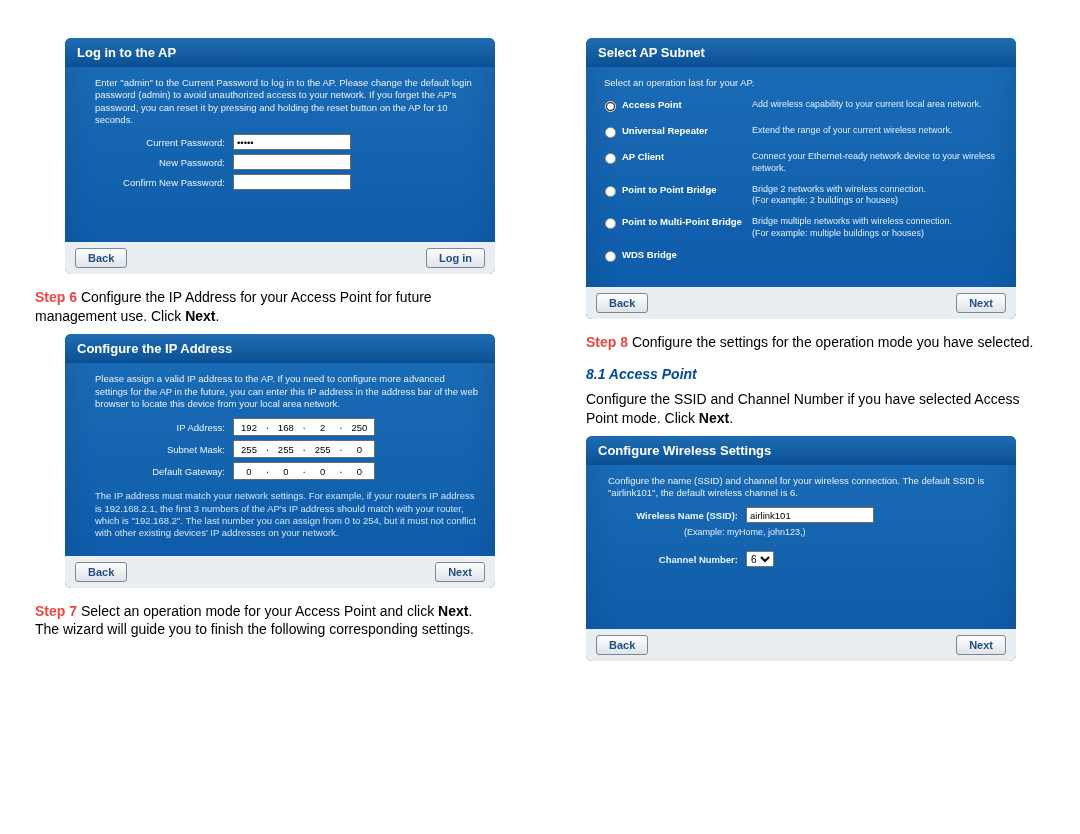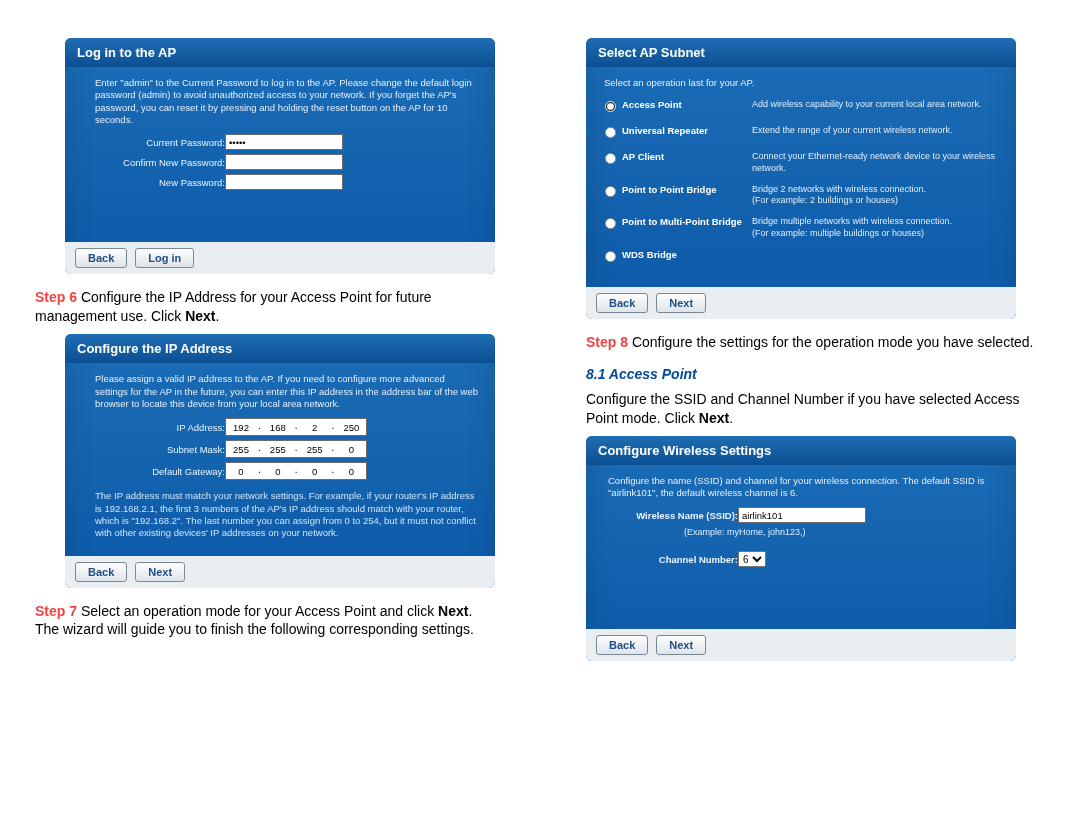--- a/index.html
+++ b/index.html
@@ -39,37 +39,37 @@
     border-radius: 6px 6px 0 0;
     padding: 7px 12px;
     font-size: 13px;
     font-weight: bold;
   }
   .panel-body { padding: 10px 16px 8px 30px; }
   .panel-body p { font-size: 9.5px; color: #e6f0fa; margin: 0 0 8px; line-height: 1.3; }
   .panel-body .hint { font-size: 9.5px; color: #cfe5f9; }
   .form-row { display: flex; align-items: center; margin: 4px 0; }
   .form-label {
-    width: 130px; text-align: right; 
+    width: 130px; text-align: right; padding-right: 8px;
     font-size: 9.5px; color: #eaf4ff;
   }
   .form-label.bold { font-weight: bold; }
   input.txt {
     height: 14px; border: 1px solid #6b6b6b; background: #fff; color: #000;
     font-size: 9.5px; padding: 0 3px; box-sizing: content-box;
   }
   .txt-pw { width: 110px; }
   .ip-wrap { display:inline-flex; border:1px solid #6b6b6b; background:#fff; }
   .ip-wrap input { border:none; width:26px; height:14px; text-align:center; font-size:9.5px; }
   .ip-wrap span { color:#000; font-size:10px; padding:0 2px; line-height:14px; }
   .panel-footer {
     background: #e9eef3;
     border-radius: 0 0 6px 6px;
     padding: 6px 10px;
-    display: flex; justify-content: flex-start; gap: 8px;
+    display: flex; justify-content: space-between; gap: 8px;
   }
   .btn {
     background: linear-gradient(#fefefe, #dfe4e9);
     border: 1px solid #7a8896;
     border-radius: 3px;
     padding: 3px 12px;
     font-size: 11px;
     font-weight: bold;
     color: #1f4e86;
     cursor: pointer;
@@ -91,25 +91,25 @@
 
     <div class="panel">
       <div class="panel-header">Log in to the AP</div>
       <div class="panel-body">
         <p>Enter "admin" to the Current Password to log in to the AP. Please change the default login password (admin) to avoid unauthorized access to your network. If you forget the AP's password, you can reset it by pressing and holding the reset button on the AP for 10 seconds.</p>
         <div class="form-row">
           <div class="form-label">Current Password:</div>
           <input class="txt txt-pw" value="•••••" style="">
         </div>
         <div class="form-row">
+          <div class="form-label">New Password:</div>
+          <input class="txt txt-pw" value="" style="">
+        </div>
+        <div class="form-row">
           <div class="form-label">Confirm New Password:</div>
-          <input class="txt txt-pw" value="" style="">
-        </div>
-        <div class="form-row">
-          <div class="form-label">New Password:</div>
           <input class="txt txt-pw" value="" style="">
         </div>
         <div style="height:40px"></div>
       </div>
       <div class="panel-footer">
         <button class="btn">Back</button>
         <button class="btn">Log in</button>
       </div>
     </div>
 

